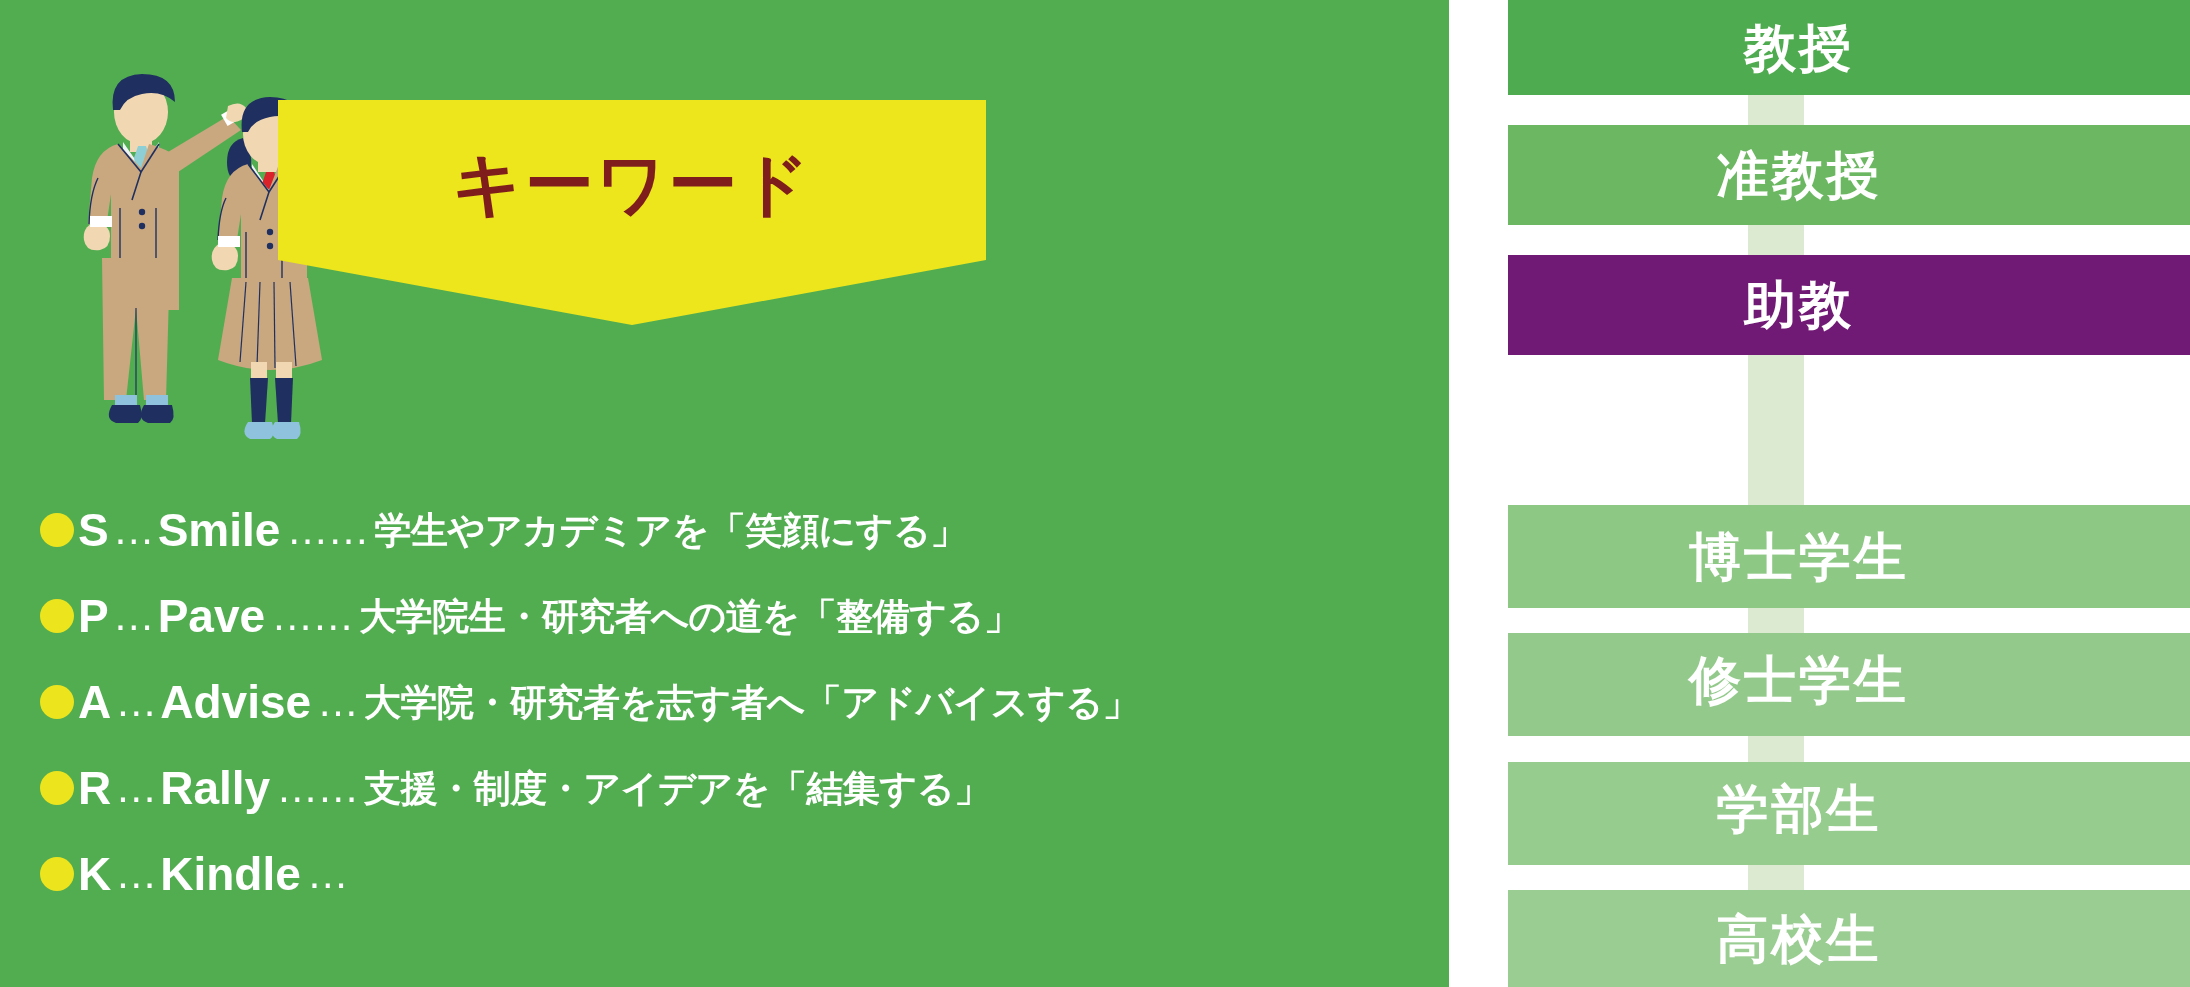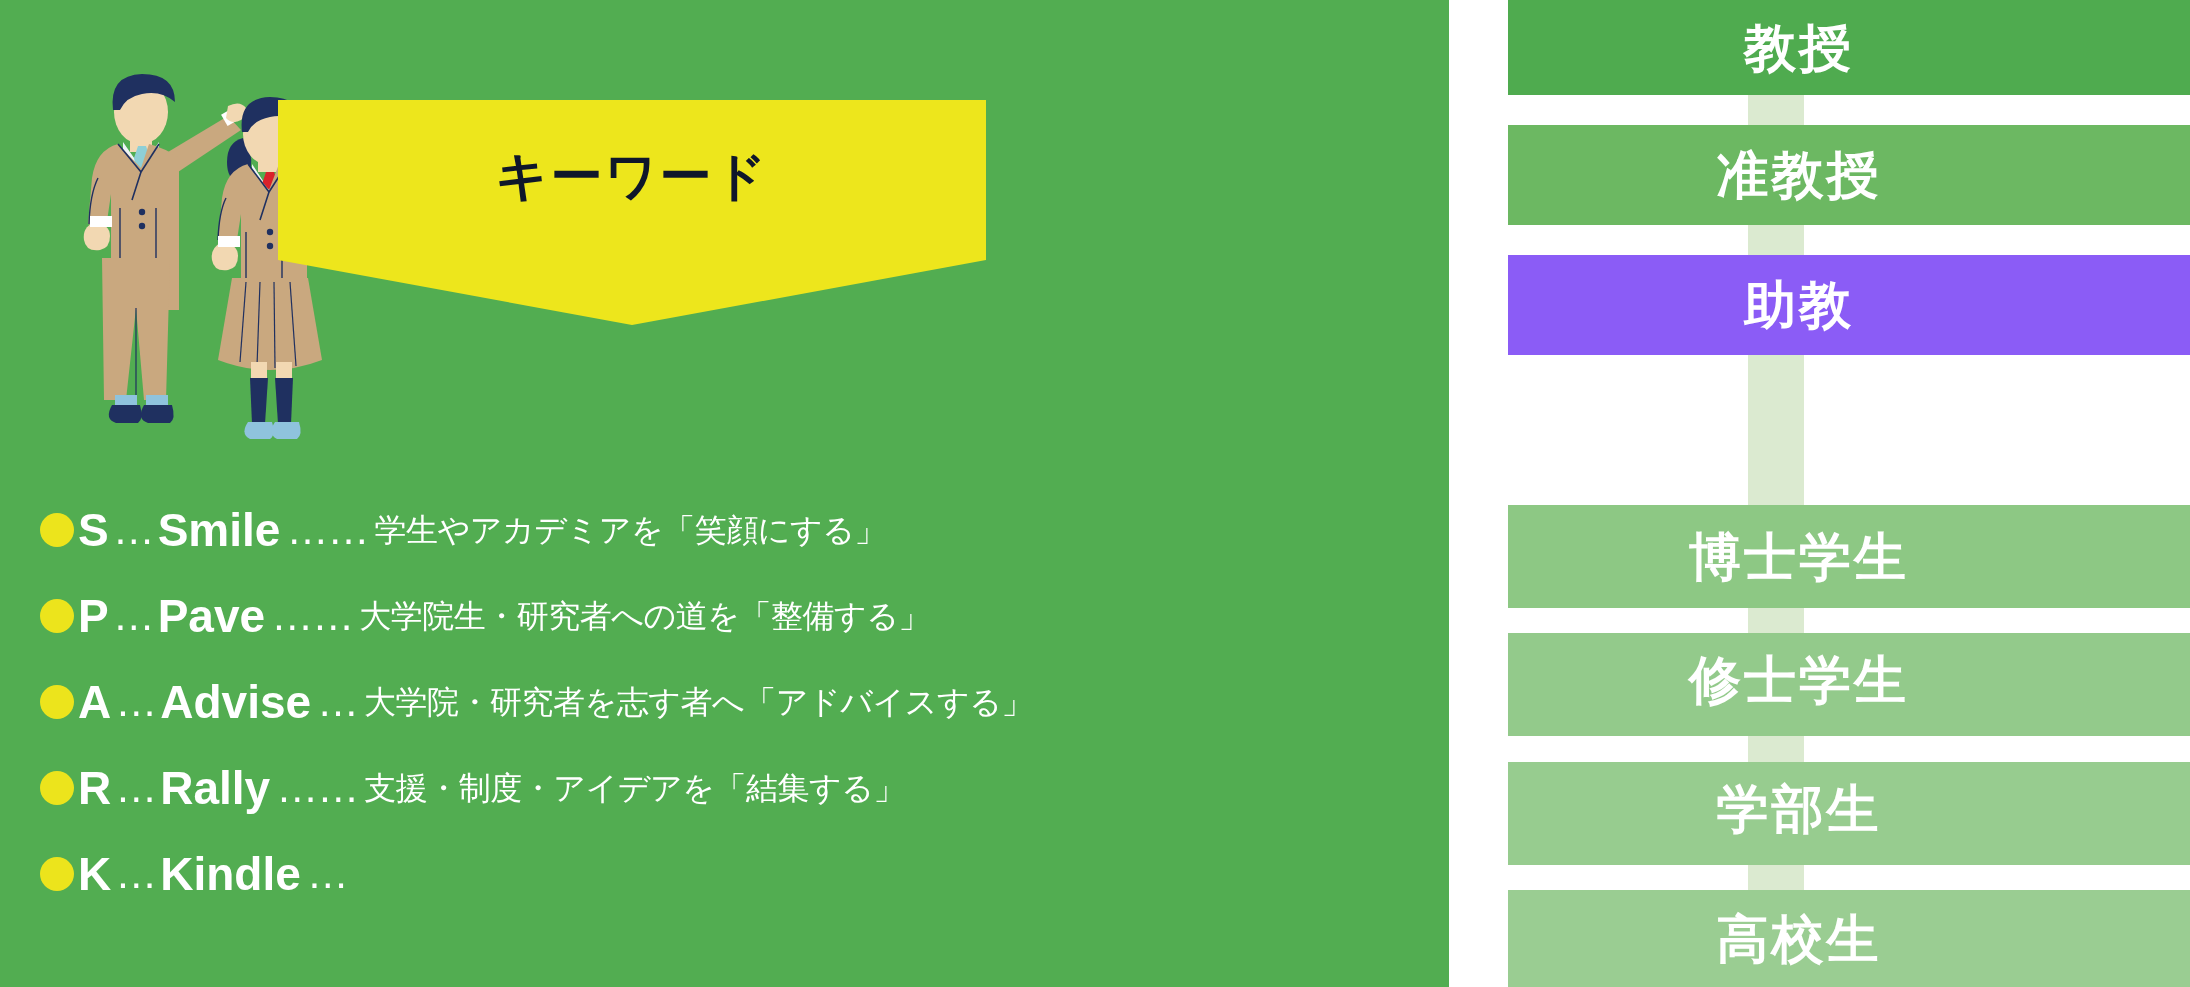--- a/index.html
+++ b/index.html
@@ -22,22 +22,22 @@
   .illustration svg{display:block;width:100%;height:100%;}
 
   
   .banner{
     position:absolute;left:278px;top:100px;width:708px;height:225px;
   }
   .banner svg{position:absolute;inset:0;width:100%;height:100%;}
   .banner-label{
     position:absolute;left:0;right:0;top:50px;
     text-align:center;
-    color:#0f172a;
-    font-size:52px;
+    color:#7f1d1d;
+    font-size:69px;
     font-weight:bold;
     letter-spacing:2px;
     line-height:1;
   }
 
   
   .spark-list{
     position:absolute;left:40px;top:487px;width:1390px;
   }
   .spark-row{
@@ -59,21 +59,21 @@
   .lead-dots{
     font-size:42px;line-height:1;letter-spacing:-1px;margin:0 4px 0 2px;
   }
   .eng{
     font-size:46px;font-weight:bold;line-height:1;
   }
   .dots{
     font-size:42px;line-height:1;letter-spacing:-1px;margin:0 6px;
   }
   .jp{
-    font-size:32px;font-weight:normal;line-height:1;letter-spacing:-0.5px;
+    font-size:37px;font-weight:bold;line-height:1;letter-spacing:-0.5px;
   }
 
   
   .ladder{
     position:absolute;left:1508px;top:0;width:682px;height:987px;
     background:#ffffff;
   }
   .connector{
     position:absolute;left:240px;top:0;width:56px;height:987px;
     background:#dbead0;
@@ -251,21 +251,21 @@
 
   <div class="ladder">
     <div class="connector"></div>
 
     <div class="rung" style="top:0px;height:95px;background:#4fab4f;text-align:right;">
       <span class="rung-label">教授</span>
     </div>
     <div class="rung" style="top:125px;height:100px;background:#6cb862;">
       <span class="rung-label">准教授</span>
     </div>
-    <div class="rung" style="top:255px;height:100px;background:#8b5cf6;">
+    <div class="rung" style="top:255px;height:100px;background:#701a75;">
       <span class="rung-label">助教</span>
     </div>
     <div class="rung" style="top:505px;height:103px;background:#8dc884;">
       <span class="rung-label">博士学生</span>
     </div>
     <div class="rung" style="top:633px;height:103px;background:#93ca8b;font-family:Liberation Mono, monospace;">
       <span class="rung-label">修士学生</span>
     </div>
     <div class="rung" style="top:762px;height:103px;background:#97cc8f;font-family:Liberation Mono, monospace;">
       <span class="rung-label">学部生</span>

